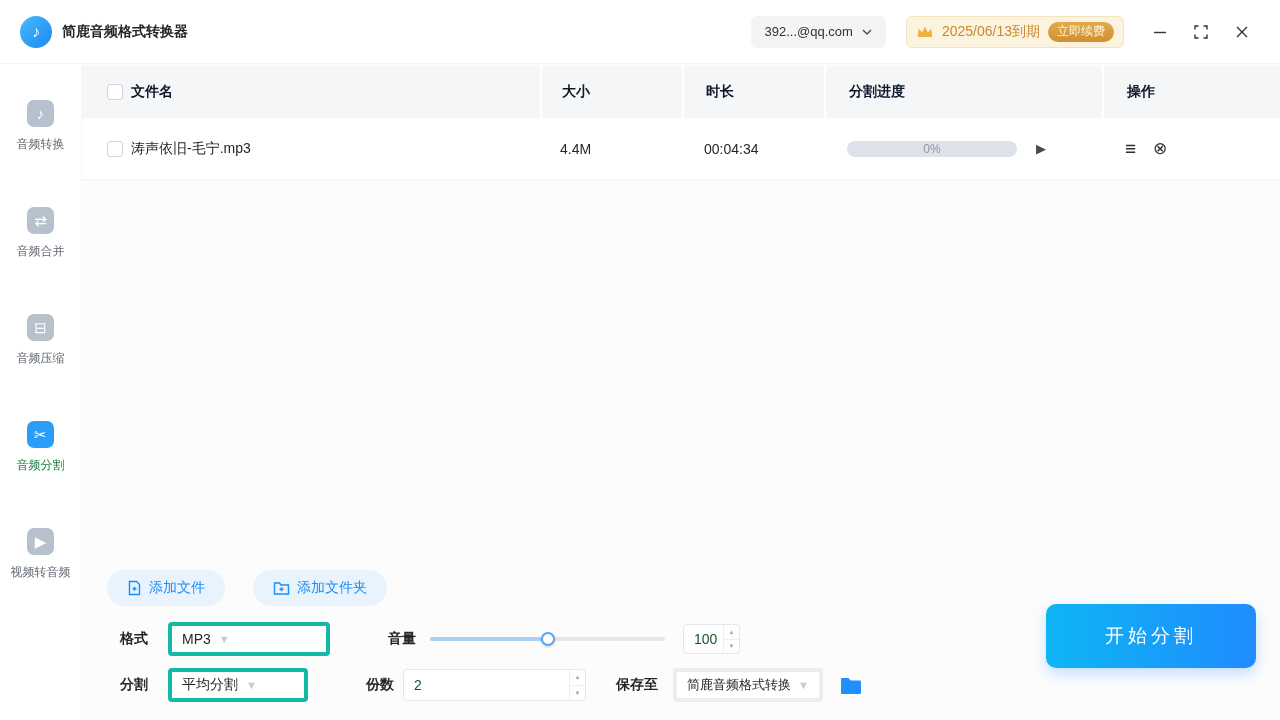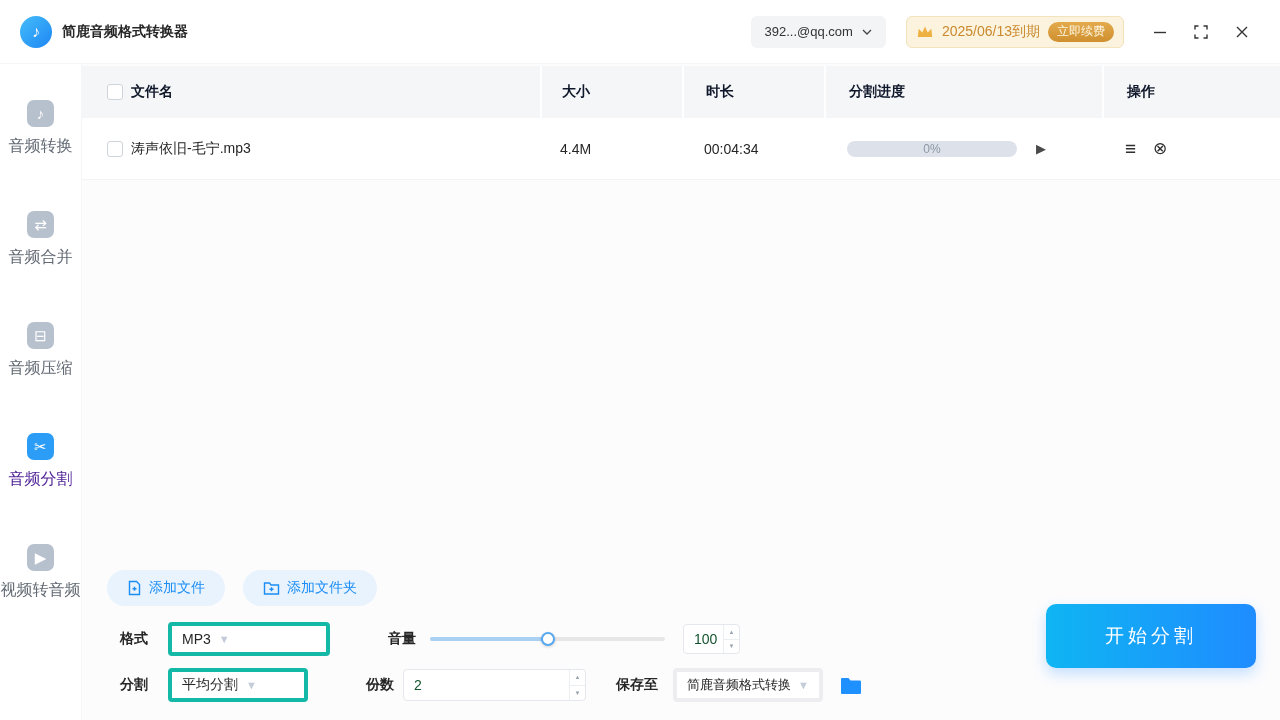--- a/index.html
+++ b/index.html
@@ -26,23 +26,23 @@
   .win-controls { display:flex; align-items:center; margin-left:28px; gap:25px; }
   .win-btn { width:16px; height:16px; display:flex; align-items:center; justify-content:center; cursor:pointer; }
 
   
   .sidebar { position:absolute; top:64px; left:0; bottom:0; width:82px; background:#fff;
           display:flex; flex-direction:column; align-items:center; padding-top:36px; gap:54px;
           border-right:1px solid #f5f6f8; z-index:4; }
   .side-item { display:flex; flex-direction:column; align-items:center; gap:9px; cursor:pointer; }
   .side-icon { width:27px; height:27px; border-radius:7px; background:#b7c0cd; color:#fff;
           display:flex; align-items:center; justify-content:center; font-size:15px; line-height:1; }
-  .side-label { font-size:16px; color:#60namely6; color:#626973; }
+  .side-label { font-size:12px; color:#60namely6; color:#626973; }
   .side-item.active .side-icon { background:#2b9df6; }
-  .side-item.active .side-label { color:#4c1d95; }
+  .side-item.active .side-label { color:#15803d; }
 
   
   .main { position:absolute; top:64px; left:82px; right:0; bottom:0; background:#fcfcfd; }
   .table-header { display:flex; height:52px; background:#f5f6f8; margin-top:2px;
           align-items:center; font-size:14px; font-weight:700; color:#0f172a; }
   .table-header > .cell + .cell { border-left:2px solid #fff; }
   .file-row { display:flex; height:62px; background:#fff; align-items:center; font-size:14px;
           color:#262626; border-bottom:1px solid #f2f3f5; }
   .cell { height:100%; display:flex; align-items:center; }
   .col-name { width:458px; padding-left:25px; gap:8px; }
@@ -56,21 +56,21 @@
           background:#dde2ea; overflow:hidden; }
   .progress-fill { position:absolute; left:0; top:0; bottom:0; background:#1b8df5; border-radius:8px; width:0; }
   .progress-text { position:absolute; left:0; right:0; top:0; bottom:0; display:flex;
           align-items:center; justify-content:center; font-size:12px; color:#8d97a5; }
   .play-btn { margin-left:19px; font-size:13px; color:#4a4a4a; cursor:pointer; }
   .row-icon { cursor:pointer; color:#2f2f2f; }
   .row-icon.menu { font-size:19px; font-weight:700; }
   .row-icon.remove { font-size:17px; }
 
   
-  .action-buttons { position:absolute; left:25px; top:506px; display:flex; gap:18px; }
+  .action-buttons { position:absolute; left:25px; top:506px; display:flex; gap:28px; }
   .pill-btn { height:36px; border-radius:18px; background:#e8f3fd; color:#1b8df5; font-size:14px;
           display:flex; align-items:center; gap:7px; padding:0 20px; border:none; cursor:pointer;
           font-family:inherit; }
 
   .settings-row { position:absolute; left:38px; height:34px; display:flex; align-items:center; }
   .row-1 { top:558px; }
   .row-2 { top:604px; }
   .form-label { font-size:14px; font-weight:700; color:#262626; white-space:nowrap; }
   .select { height:34px; border:4px solid #14b8a6; border-radius:4px; background:#fff;
           display:flex; align-items:center; justify-content:flex-start; padding:0 10px;

